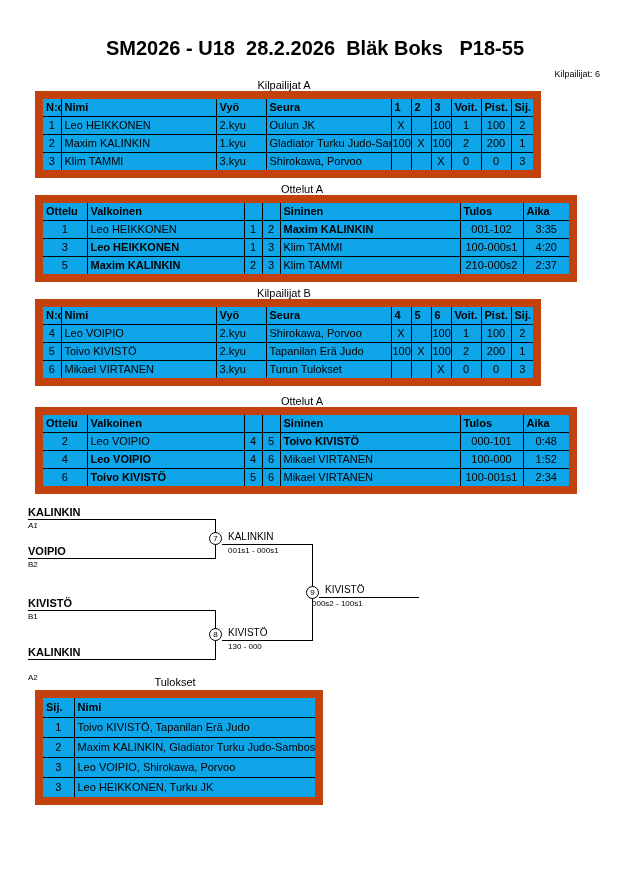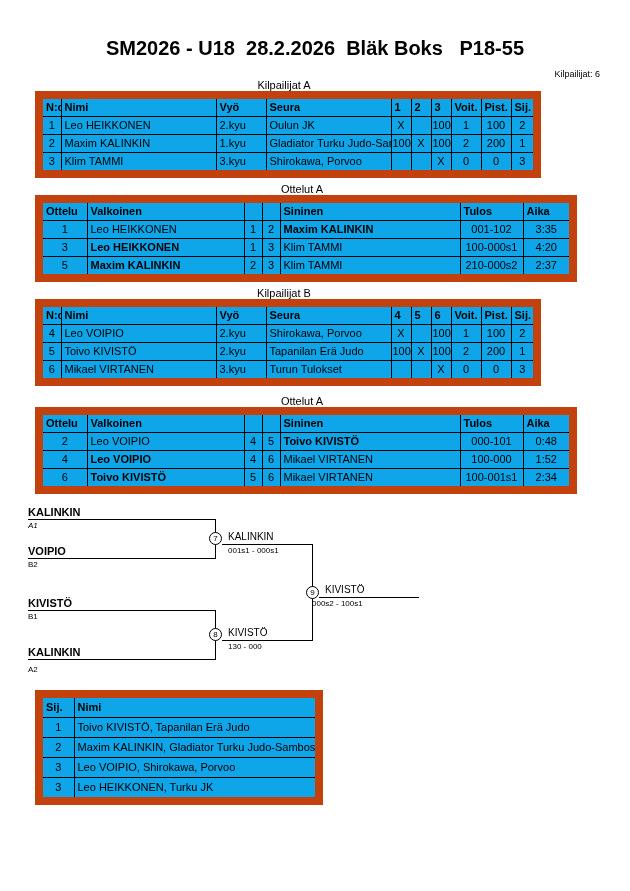--- a/index.html
+++ b/index.html
@@ -298,35 +298,36 @@
     <div class="bk-win" style="left:228px;top:26px;">KALINKIN</div>
     <div class="hline" style="left:222px;top:39px;width:90px;"></div>
     <div class="bk-score" style="left:228px;top:41px;">001s1 - 000s1</div>
 
     <div class="bk-name" style="left:28px;top:92px;">KIVISTÖ</div>
     <div class="hline" style="left:28px;top:105px;width:187px;"></div>
     <div class="bk-seed" style="left:28px;top:107px;">B1</div>
 
     <div class="bk-name" style="left:28px;top:141px;">KALINKIN</div>
     <div class="hline" style="left:28px;top:154px;width:187px;"></div>
-    <div class="bk-seed" style="left:28px;top:160px;">A2</div>
+    <div class="bk-seed" style="left:28px;top:168px;">A2</div>
     <div class="vline" style="left:215px;top:105px;height:50px;"></div>
 
     <div class="bk-circle" style="left:209px;top:123px;">8</div>
     <div class="bk-win" style="left:228px;top:122px;">KIVISTÖ</div>
     <div class="hline" style="left:222px;top:135px;width:90px;"></div>
     <div class="bk-score" style="left:228px;top:137px;">130 - 000</div>
 
     <div class="vline" style="left:312px;top:39px;height:97px;"></div>
     <div class="bk-circle" style="left:306px;top:81px;">9</div>
     <div class="bk-win" style="left:325px;top:79px;">KIVISTÖ</div>
     <div class="hline" style="left:319px;top:92px;width:100px;"></div>
     <div class="bk-score" style="left:312px;top:94px;">000s2 - 100s1</div>
   </div>
 
+  <div class="sec-title" style="top:676px;left:35px;width:280px;">Tulokset</div>
   <table class="tbl res" style="top:690px;left:35px;width:280px;">
     <colgroup>
         <col style="width:35px">
         <col style="width:245px">
       </colgroup>
     <thead>
       <tr>
         <th class="hl">Sij.</th>
         <th>Nimi</th>
       </tr>

